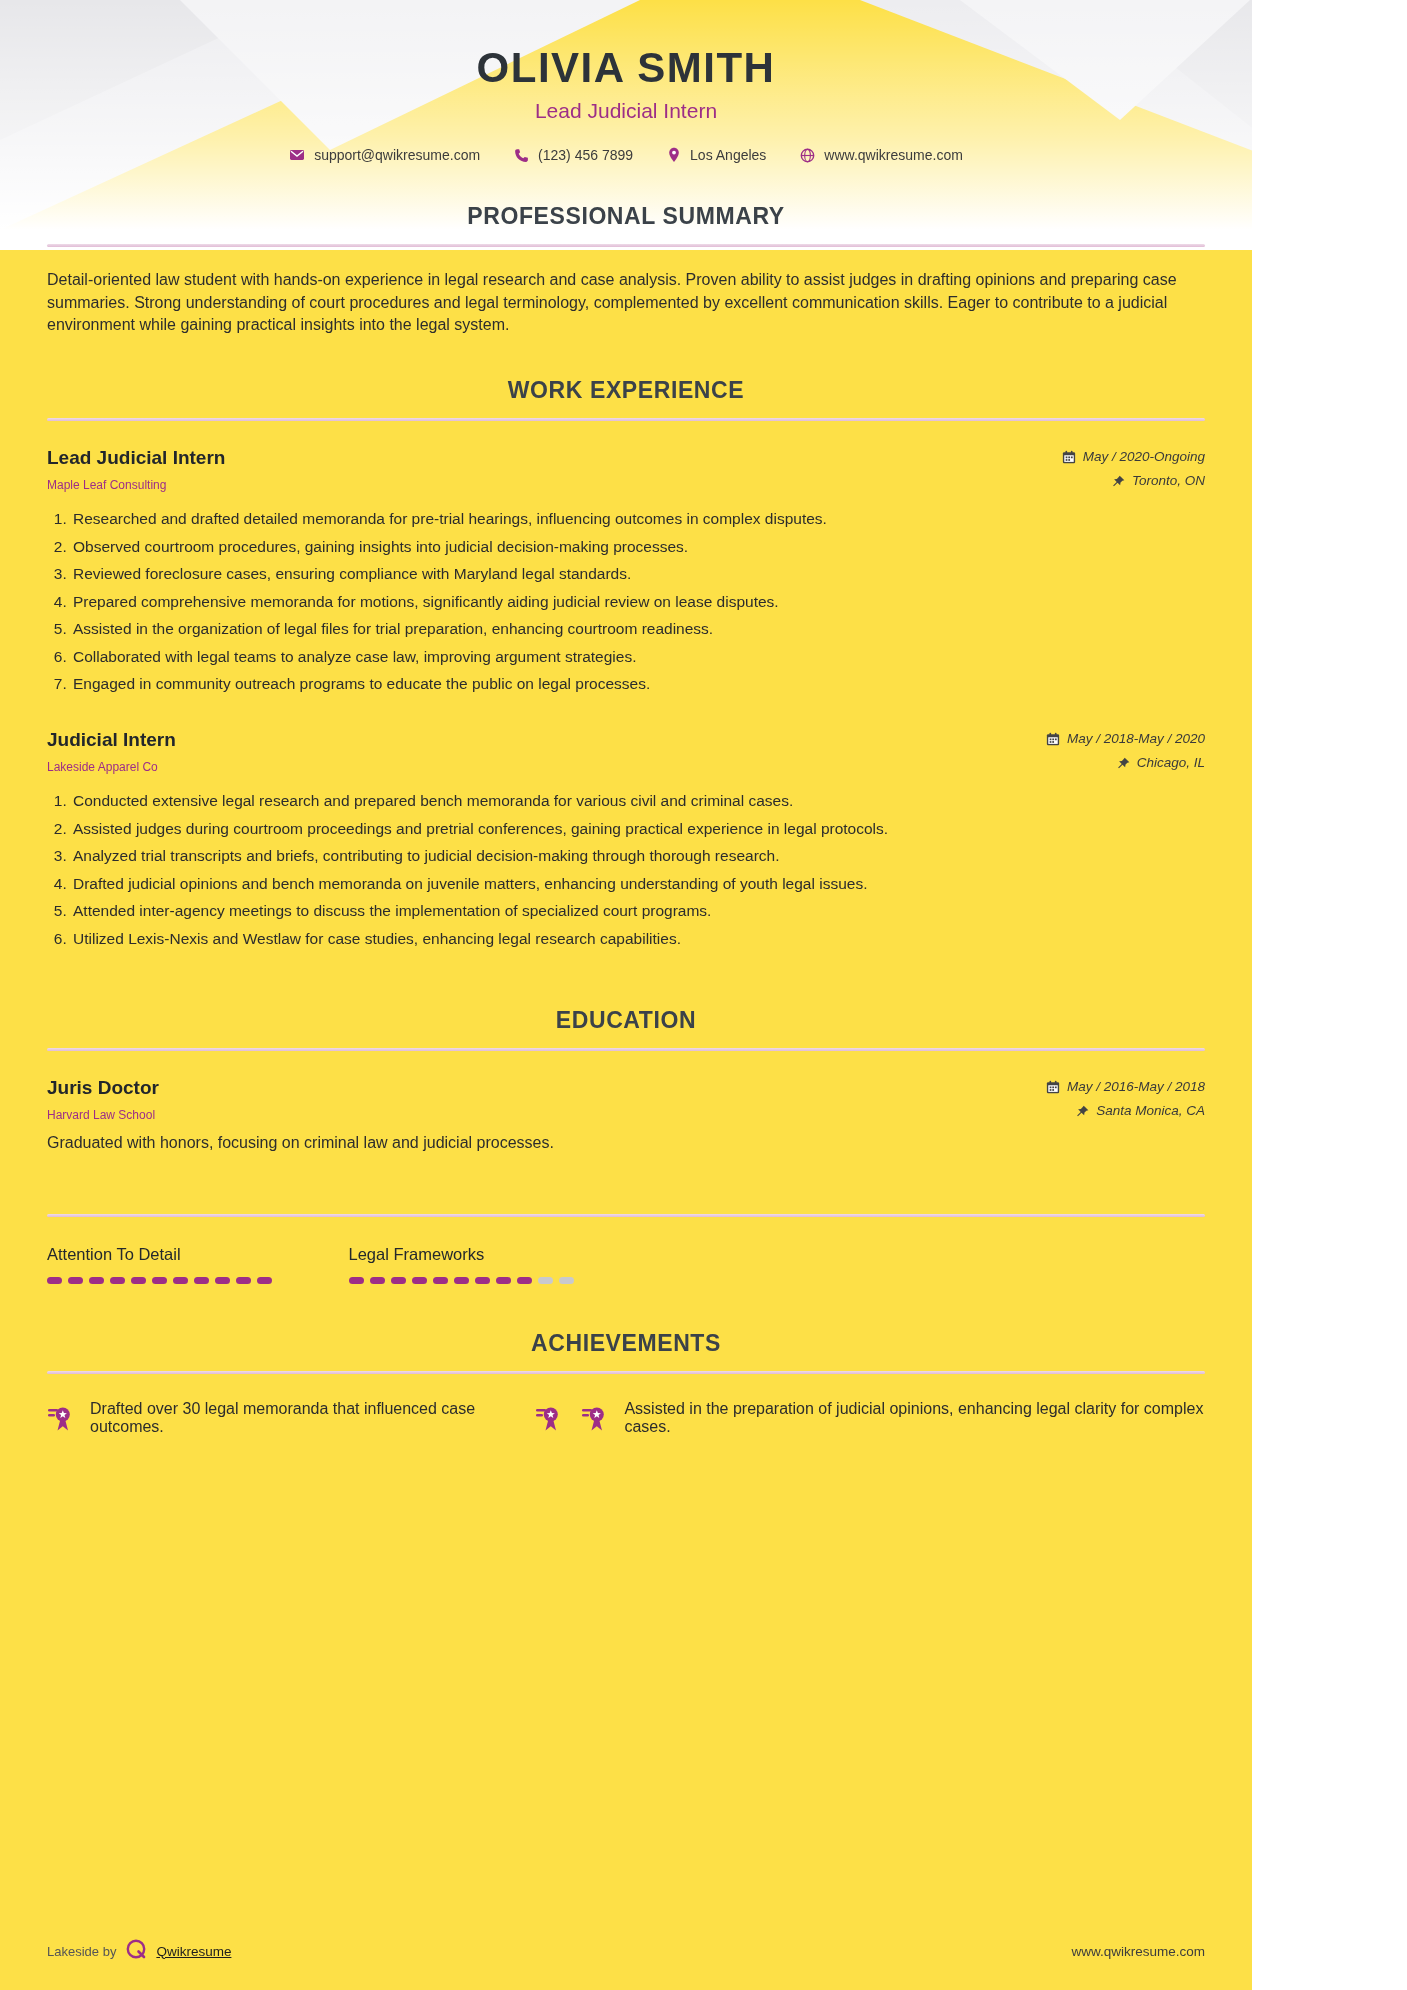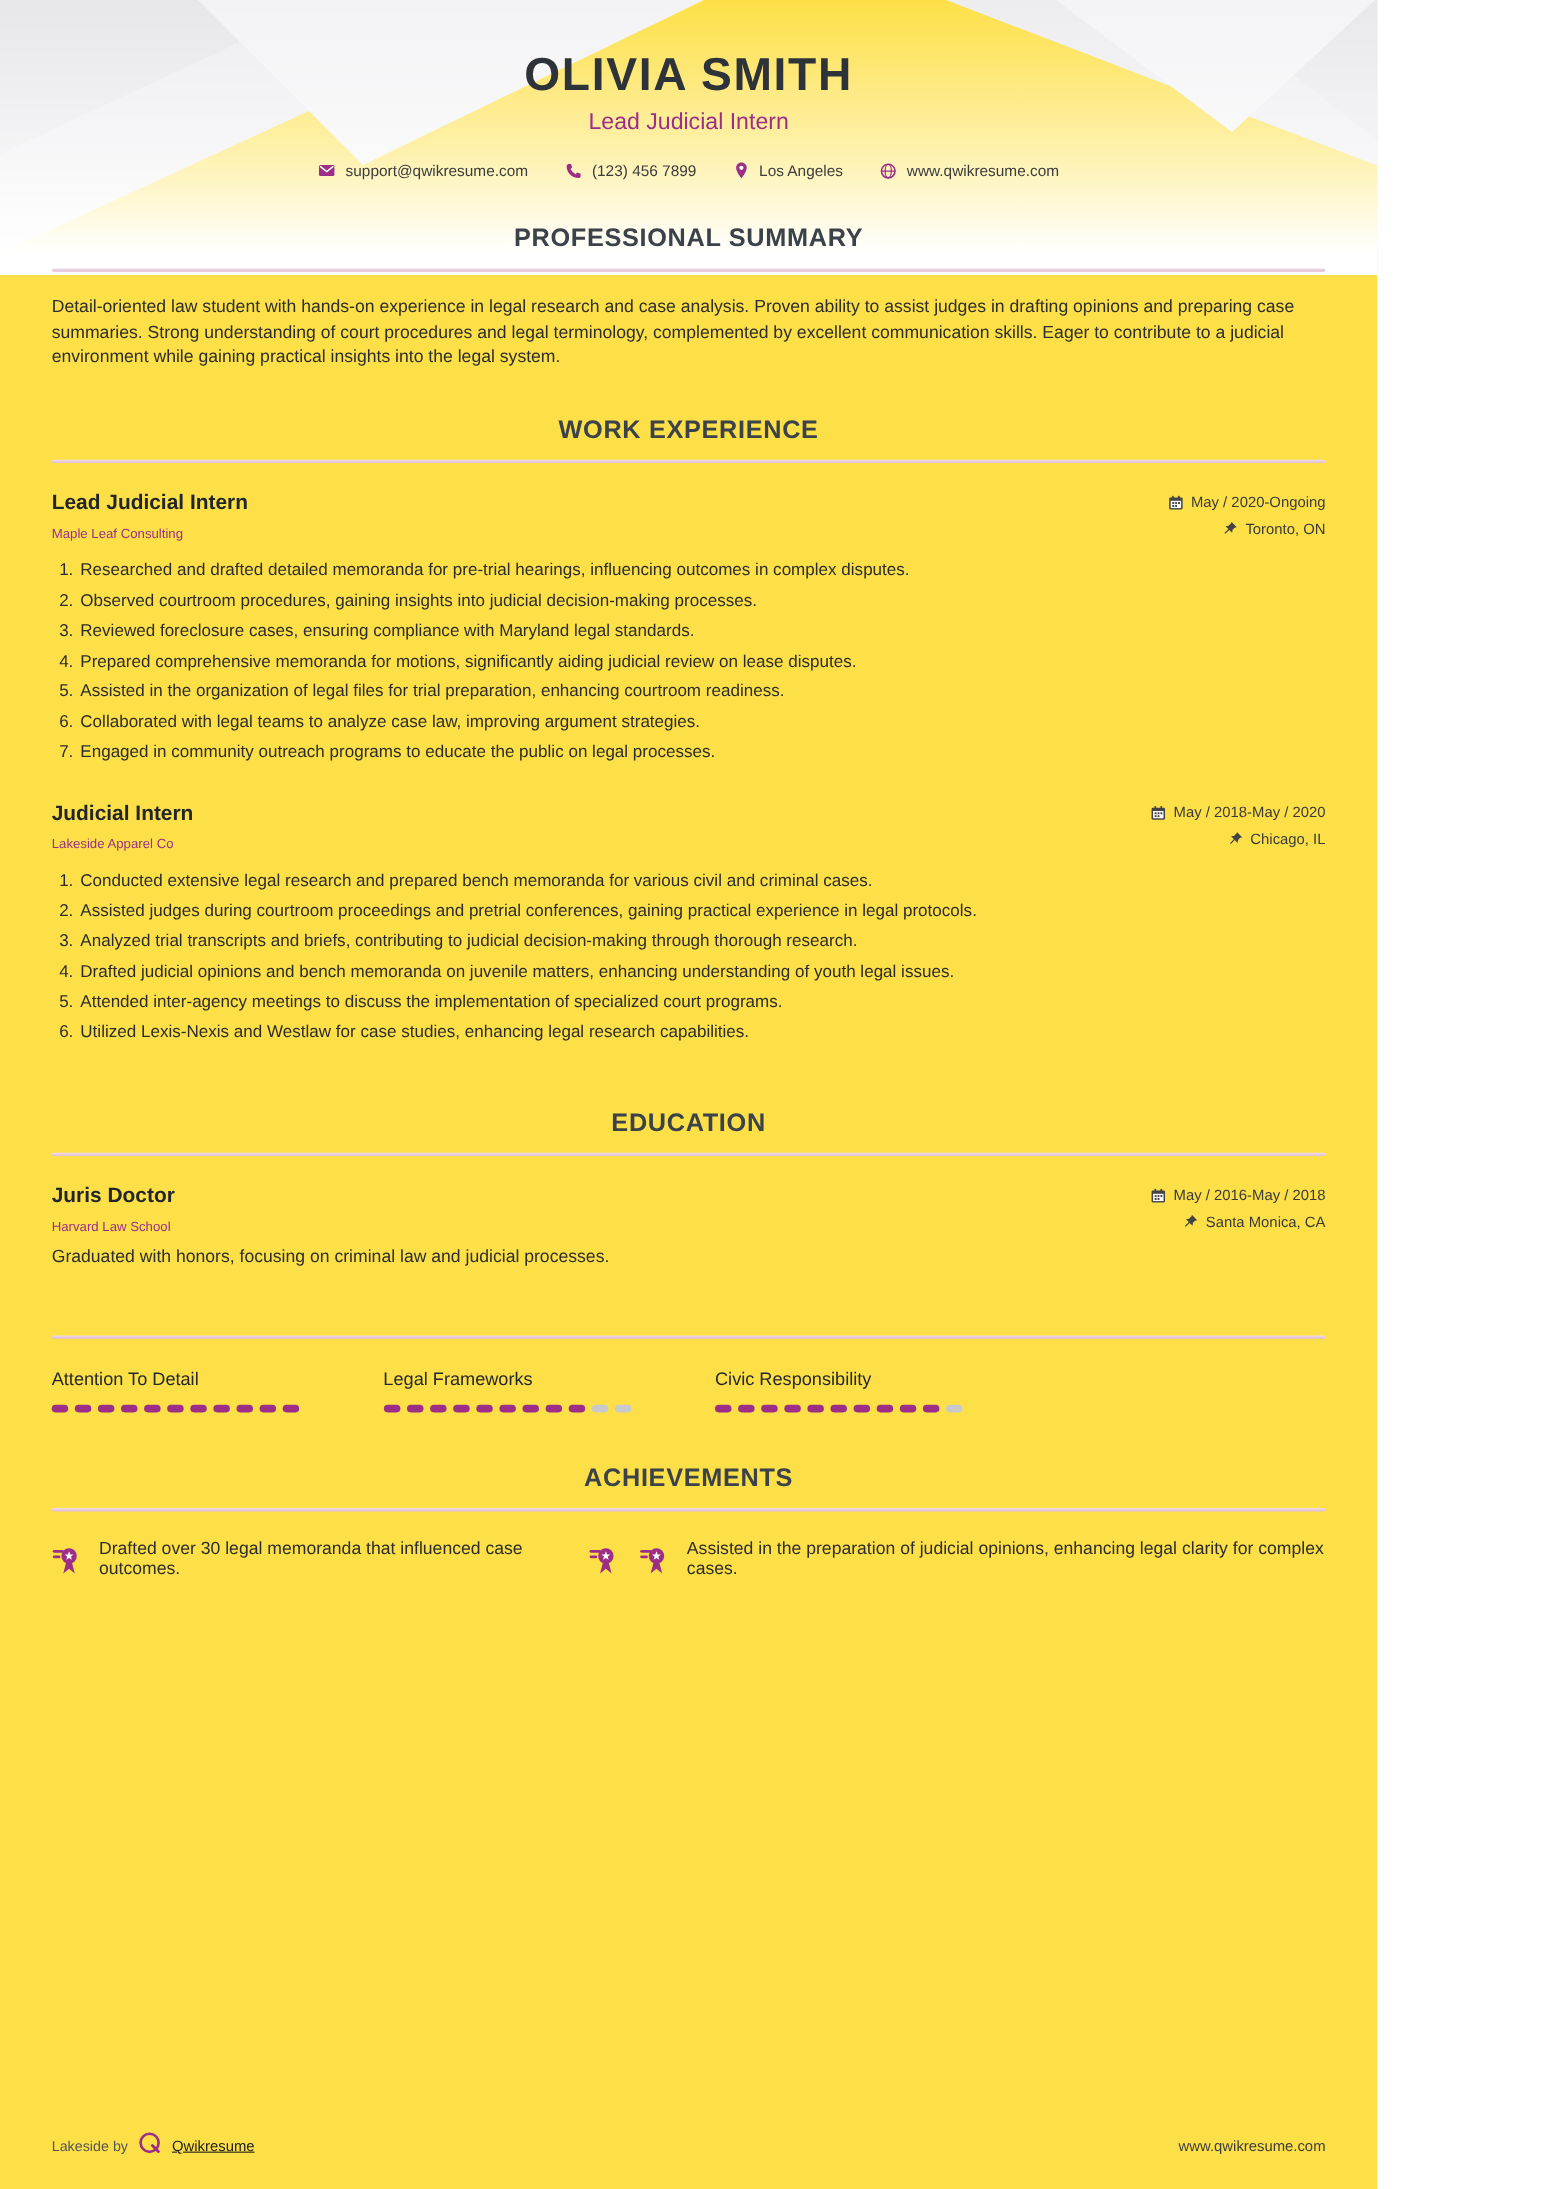--- a/index.html
+++ b/index.html
@@ -66,21 +66,21 @@
   .summary-text{
     margin-top:22px;font-size:16px;line-height:1.42;color:#2d2d2d;
   }
   
   .job{margin-top:26px;}
   .job.second{margin-top:34px;}
   .job-head{display:flex;justify-content:space-between;align-items:flex-start;}
   .job-title{font-size:19px;font-weight:600;color:#22262b;}
   .job-company{margin-top:9px;font-size:12px;color:var(--accent);}
   .job-meta{display:flex;flex-direction:column;align-items:flex-end;gap:9px;margin-top:2px;}
-  .meta-row{display:flex;align-items:center;gap:7px;font-size:13.5px;color:#3a3a3a;}
+  .meta-row{display:flex;align-items:flex-end;gap:7px;font-size:13.5px;color:#3a3a3a;font-style:italic;}
   .meta-row svg{display:block;}
   ol.bullets{
     margin-top:16px;margin-left:3px;
     padding-left:21px;
     font-size:15.5px;line-height:1.45;color:#2c2c2c;
   }
   ol.bullets li{margin-bottom:5px;padding-left:2px;}
   
   .edu-note{margin-top:12px;font-size:16px;color:#2d2d2d;}
   
@@ -334,36 +334,20 @@
               <span class="dash on"></span>
               <span class="dash on"></span>
               <span class="dash on"></span>
               <span class="dash on"></span>
               <span class="dash on"></span>
               <span class="dash on"></span>
               <span class="dash on"></span>
               <span class="dash on"></span>
               <span class="dash on"></span>
               <span class="dash"></span>
-              <span class="dash"></span>
-            </div>
-        </div>
-        <div>
-          <div class="skill-name">Civic Responsibility</div>
-          <div class="skill-bar">
-              <span class="dash on"></span>
-              <span class="dash on"></span>
-              <span class="dash on"></span>
-              <span class="dash on"></span>
-              <span class="dash on"></span>
-              <span class="dash on"></span>
-              <span class="dash on"></span>
-              <span class="dash on"></span>
-              <span class="dash on"></span>
-              <span class="dash on"></span>
               <span class="dash"></span>
             </div>
         </div>
       </div>
     </div>
 
     <div class="section" style="margin-top:46px;">
       <div class="section-heading">ACHIEVEMENTS</div>
       <div class="section-line"></div>
 

